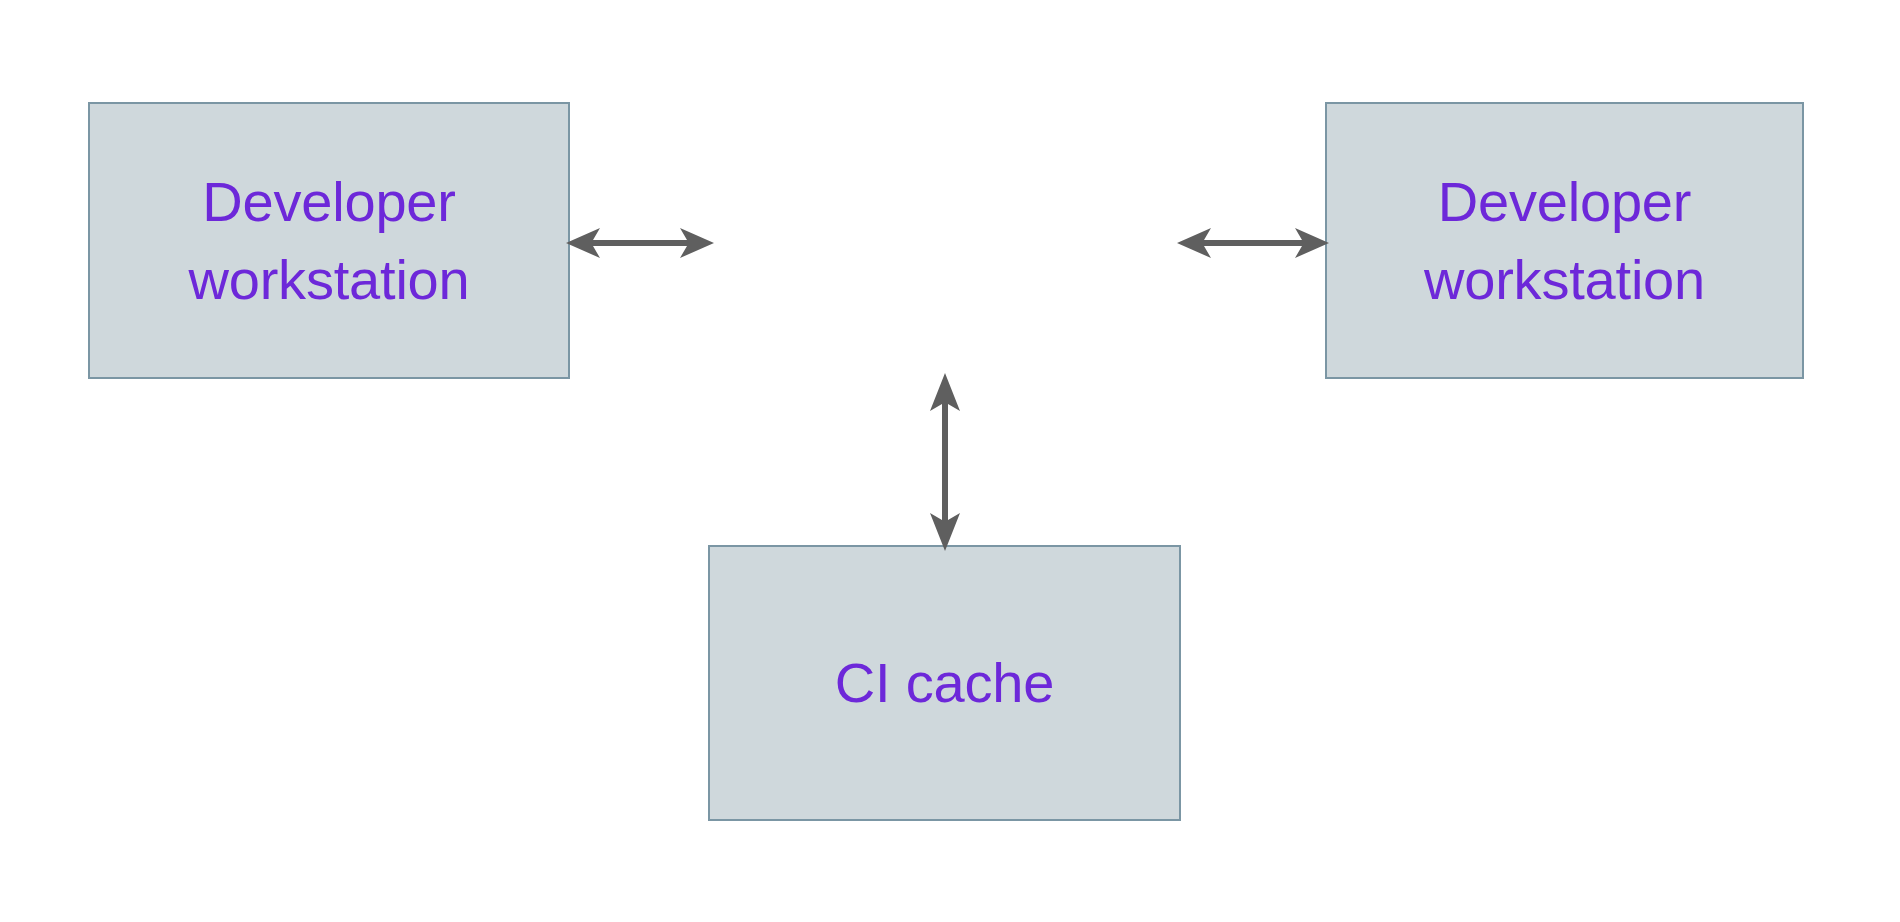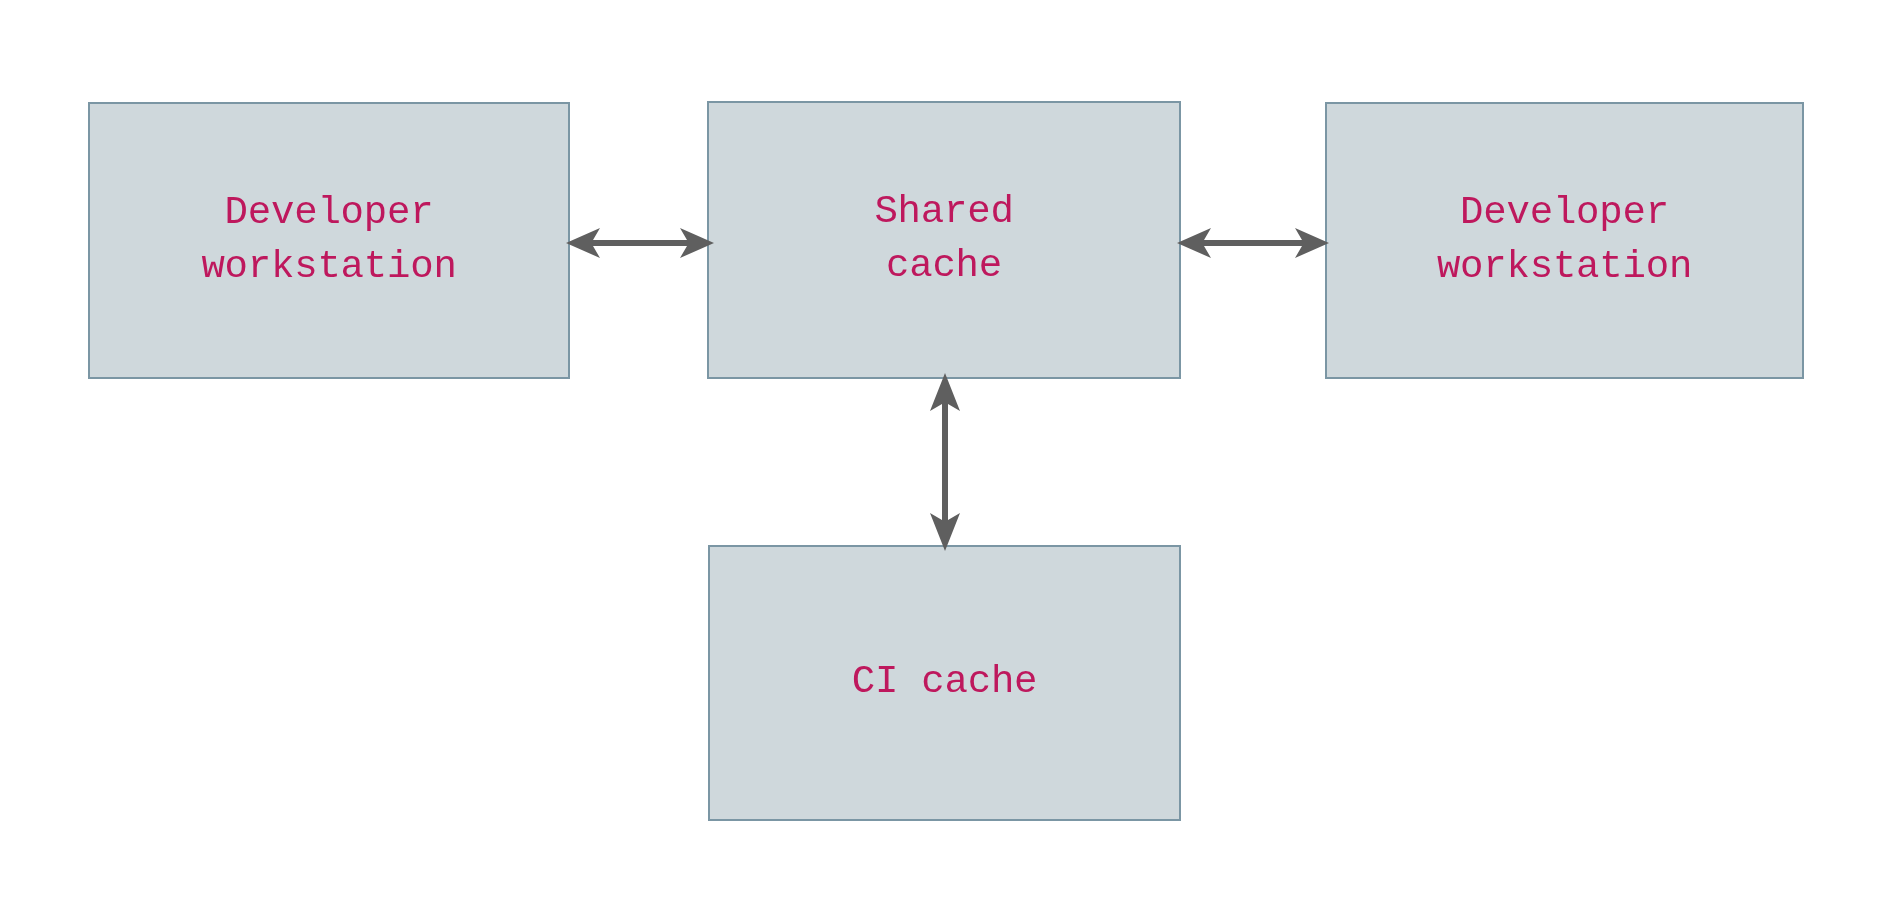--- a/index.html
+++ b/index.html
@@ -23,25 +23,25 @@
     box-sizing: border-box;
     background: #cfd8dc;
     border: 2px solid #7b96a4;
     display: flex;
     align-items: center;
     justify-content: center;
     text-align: center;
   }
   .node-label {
     display: block;
-    font-family: Liberation Mono, monospace;
-    font-size: 39px;
+    font-family: Liberation Sans, sans-serif;
+    font-size: 56px;
     line-height: 1.38;
     font-weight: 400;
-    color: #be185d;
+    color: #6d28d9;
     letter-spacing: -0.2px;
     white-space: pre-line;
     padding: 0 8px;
   }
   
   #node-dev-left   { left: 88px;   top: 102px; width: 482px; height: 277px; }
   #node-shared     { left: 707px;  top: 101px; width: 474px; height: 278px; }
   #node-dev-right  { left: 1325px; top: 102px; width: 479px; height: 277px; }
   #node-ci         { left: 708px;  top: 545px; width: 473px; height: 276px; }
 
@@ -56,24 +56,20 @@
 </head>
 <body>
 
 <div id="canvas">
 
   <div class="node" id="node-dev-left">
     <span class="node-label">Developer
 workstation</span>
   </div>
 
-  <div class="node" id="node-shared">
-    <span class="node-label">Shared
-cache</span>
-  </div>
 
   <div class="node" id="node-dev-right">
     <span class="node-label">Developer
 workstation</span>
   </div>
 
   <div class="node" id="node-ci">
     <span class="node-label">CI cache</span>
   </div>
 

